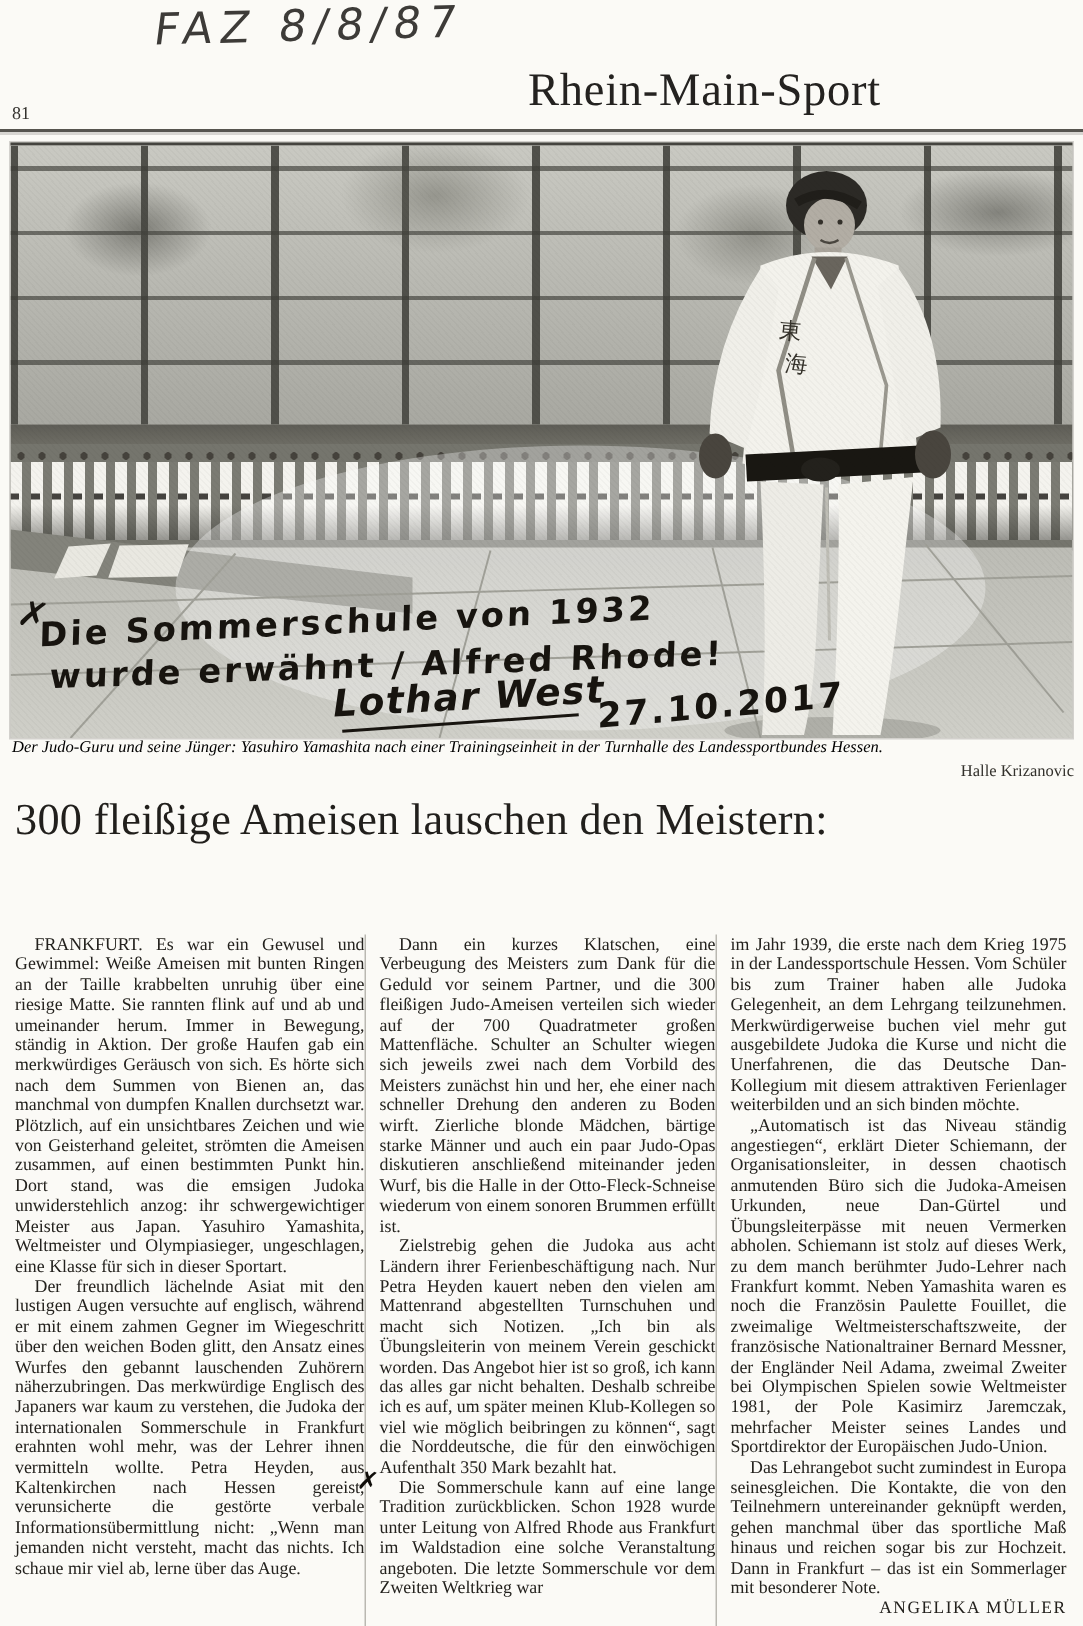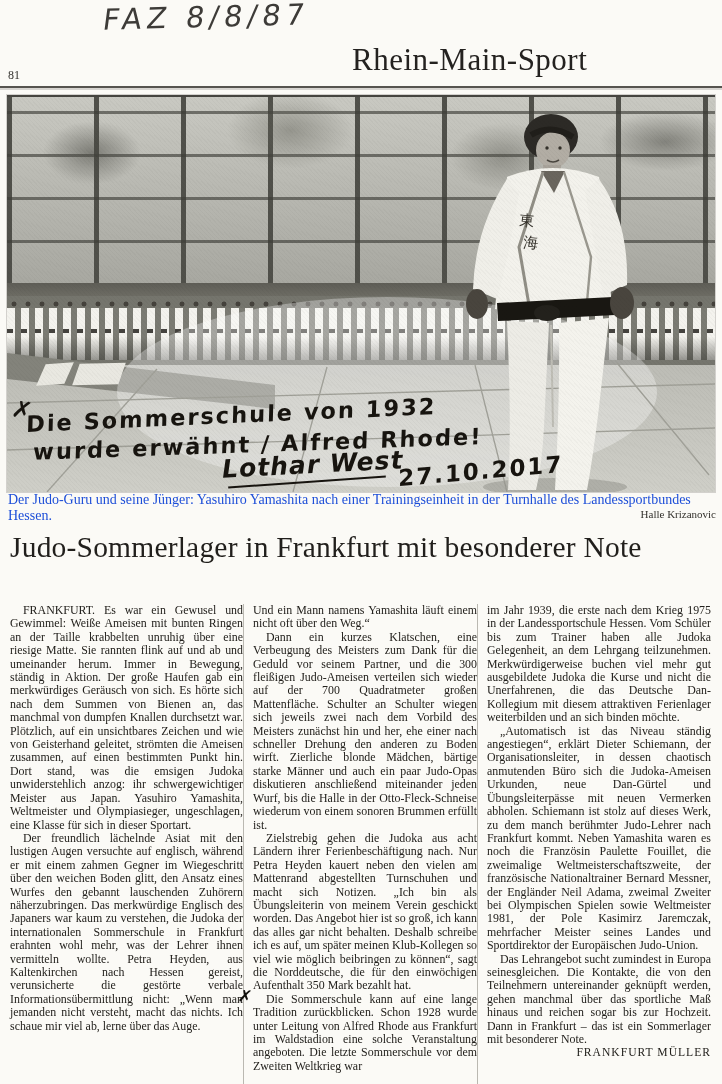--- a/index.html
+++ b/index.html
@@ -71,37 +71,37 @@
   }
   .hw-x1{left:12px;top:396px;font-size:24px;transform:rotate(12deg);}
   .hw-l1{left:26px;top:402px;font-size:22.5px;letter-spacing:2px;transform:rotate(-2.5deg) skewX(-4deg);}
   .hw-l2{left:33px;top:431px;font-size:22.5px;letter-spacing:2px;transform:rotate(-2deg) skewX(-4deg);}
   .hw-sig{left:222px;top:450px;font-size:25px;font-style:italic;letter-spacing:1px;transform:rotate(-3deg);}
   .hw-sig-underline{position:absolute;left:228px;top:481px;width:158px;height:2px;background:#17140f;transform:rotate(-4deg);}
   .hw-date{left:398px;top:458px;font-size:23px;letter-spacing:2px;transform:rotate(-5deg) skewX(-5deg);}
   
   .caption{
     position:absolute;left:8px;top:492px;width:708px;
-    font-size:14px;color:#1d4ed8;
+    font-style:italic;font-size:11px;color:#000000;
   }
   .credit{position:absolute;right:6px;top:508px;font-size:11px;color:#33312c;}
   
   .headline{
     position:absolute;left:10px;top:531px;width:700px;
     font-size:29.5px;line-height:33px;color:#211f1c;letter-spacing:.2px;
   }
   
   .article{
     position:absolute;left:10px;top:604px;width:706px;height:480px;
     display:flex;
     font-size:11.9px;line-height:13.4px;text-align:justify;color:#23211d;
   }
   .article p{margin:0;text-indent:13px;}
   .article p.noindent{text-indent:0;}
-  .col{width:233px;}
+  .col{width:233px;margin-top:19px;}
   .col + .col{border-left:1px solid #bab8b1;padding-left:9px;width:224px;}
   .p-rel{position:relative;}
   .x-mark{
     position:absolute;left:-15px;top:-3px;
     font-family:"DejaVu Sans", sans-serif;font-weight:bold;font-size:17px;color:#100e0a;
     transform:rotate(8deg);text-indent:0;
   }
   .byline{text-align:right;letter-spacing:1px;margin-top:1px;text-indent:0;font-size:11.6px;}
 </style>
 </head>
@@ -172,35 +172,34 @@
 <div class="hw hw-l1">Die Sommerschule von 1932</div>
 <div class="hw hw-l2">wurde erwähnt / Alfred Rhode!</div>
 <div class="hw hw-sig">Lothar West</div>
 <div class="hw-sig-underline"></div>
 <div class="hw hw-date">27.10.2017</div>
 
 <div class="caption">Der Judo-Guru und seine Jünger: Yasuhiro Yamashita nach einer Trainingseinheit in der Turnhalle des Landessportbundes Hessen.</div>
 <div class="credit">Halle Krizanovic</div>
 
 <div class="headline">
-  <div>Judo-Sommerlager in Frankfurt mit besonderer Note</div>
+  <div>300 fleißige Ameisen lauschen den Meistern:</div>
 </div>
 
 <div class="article">
   <div class="col">
     <p>FRANKFURT. Es war ein Gewusel und Gewimmel: Weiße Ameisen mit bunten Ringen an der Taille krabbelten unruhig über eine riesige Matte. Sie rannten flink auf und ab und umeinander herum. Immer in Bewegung, ständig in Aktion. Der große Haufen gab ein merkwürdiges Geräusch von sich. Es hörte sich nach dem Summen von Bienen an, das manchmal von dumpfen Knallen durchsetzt war. Plötzlich, auf ein unsichtbares Zeichen und wie von Geisterhand geleitet, strömten die Ameisen zusammen, auf einen bestimmten Punkt hin. Dort stand, was die emsigen Judoka unwiderstehlich anzog: ihr schwergewichtiger Meister aus Japan. Yasuhiro Yamashita, Weltmeister und Olympiasieger, ungeschlagen, eine Klasse für sich in dieser Sportart.</p>
     <p>Der freundlich lächelnde Asiat mit den lustigen Augen versuchte auf englisch, während er mit einem zahmen Gegner im Wiegeschritt über den weichen Boden glitt, den Ansatz eines Wurfes den gebannt lauschenden Zuhörern näherzubringen. Das merkwürdige Englisch des Japaners war kaum zu verstehen, die Judoka der internationalen Sommerschule in Frankfurt erahnten wohl mehr, was der Lehrer ihnen vermitteln wollte. Petra Heyden, aus Kaltenkirchen nach Hessen gereist, verunsicherte die gestörte verbale Informationsübermittlung nicht: „Wenn man jemanden nicht versteht, macht das nichts. Ich schaue mir viel ab, lerne über das Auge.</p>
   </div>
   <div class="col">
-    <p class="noindent">Und ein Mann namens Yamashita läuft einem nicht oft über den Weg.“</p>
     <p>Dann ein kurzes Klatschen, eine Verbeugung des Meisters zum Dank für die Geduld vor seinem Partner, und die 300 fleißigen Judo-Ameisen verteilen sich wieder auf der 700 Quadratmeter großen Mattenfläche. Schulter an Schulter wiegen sich jeweils zwei nach dem Vorbild des Meisters zunächst hin und her, ehe einer nach schneller Drehung den anderen zu Boden wirft. Zierliche blonde Mädchen, bärtige starke Männer und auch ein paar Judo-Opas diskutieren anschließend miteinander jeden Wurf, bis die Halle in der Otto-Fleck-Schneise wiederum von einem sonoren Brummen erfüllt ist.</p>
     <p>Zielstrebig gehen die Judoka aus acht Ländern ihrer Ferienbeschäftigung nach. Nur Petra Heyden kauert neben den vielen am Mattenrand abgestellten Turnschuhen und macht sich Notizen. „Ich bin als Übungsleiterin von meinem Verein geschickt worden. Das Angebot hier ist so groß, ich kann das alles gar nicht behalten. Deshalb schreibe ich es auf, um später meinen Klub-Kollegen so viel wie möglich beibringen zu können“, sagt die Norddeutsche, die für den einwöchigen Aufenthalt 350 Mark bezahlt hat.</p>
     <p class="p-rel">
       <span class="x-mark">✗</span><span>Die Sommerschule kann auf eine lange Tradition zurückblicken. Schon 1928 wurde unter Leitung von Alfred Rhode aus Frankfurt im Waldstadion eine solche Veranstaltung angeboten. Die letzte Sommerschule vor dem Zweiten Weltkrieg war</span>
     </p>
   </div>
   <div class="col">
     <p class="noindent">im Jahr 1939, die erste nach dem Krieg 1975 in der Landessportschule Hessen. Vom Schüler bis zum Trainer haben alle Judoka Gelegenheit, an dem Lehrgang teilzunehmen. Merkwürdigerweise buchen viel mehr gut ausgebildete Judoka die Kurse und nicht die Unerfahrenen, die das Deutsche Dan-Kollegium mit diesem attraktiven Ferienlager weiterbilden und an sich binden möchte.</p>
     <p>„Automatisch ist das Niveau ständig angestiegen“, erklärt Dieter Schiemann, der Organisationsleiter, in dessen chaotisch anmutenden Büro sich die Judoka-Ameisen Urkunden, neue Dan-Gürtel und Übungsleiterpässe mit neuen Vermerken abholen. Schiemann ist stolz auf dieses Werk, zu dem manch berühmter Judo-Lehrer nach Frankfurt kommt. Neben Yamashita waren es noch die Französin Paulette Fouillet, die zweimalige Weltmeisterschaftszweite, der französische Nationaltrainer Bernard Messner, der Engländer Neil Adama, zweimal Zweiter bei Olympischen Spielen sowie Weltmeister 1981, der Pole Kasimirz Jaremczak, mehrfacher Meister seines Landes und Sportdirektor der Europäischen Judo-Union.</p>
     <p>Das Lehrangebot sucht zumindest in Europa seinesgleichen. Die Kontakte, die von den Teilnehmern untereinander geknüpft werden, gehen manchmal über das sportliche Maß hinaus und reichen sogar bis zur Hochzeit. Dann in Frankfurt – das ist ein Sommerlager mit besonderer Note.</p>
-    <p class="byline">FRANKFURT MÜLLER</p>
+    <p class="byline">ANGELIKA MÜLLER</p>
   </div>
 </div>
 
 </body></html>

